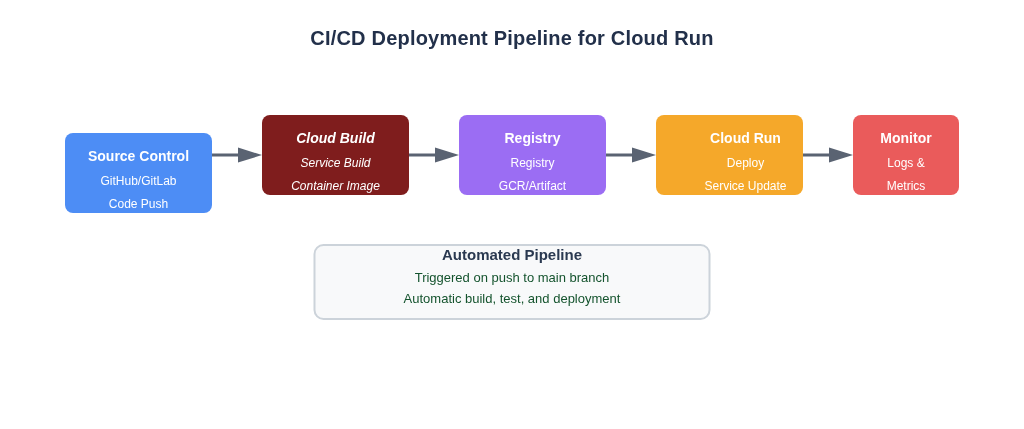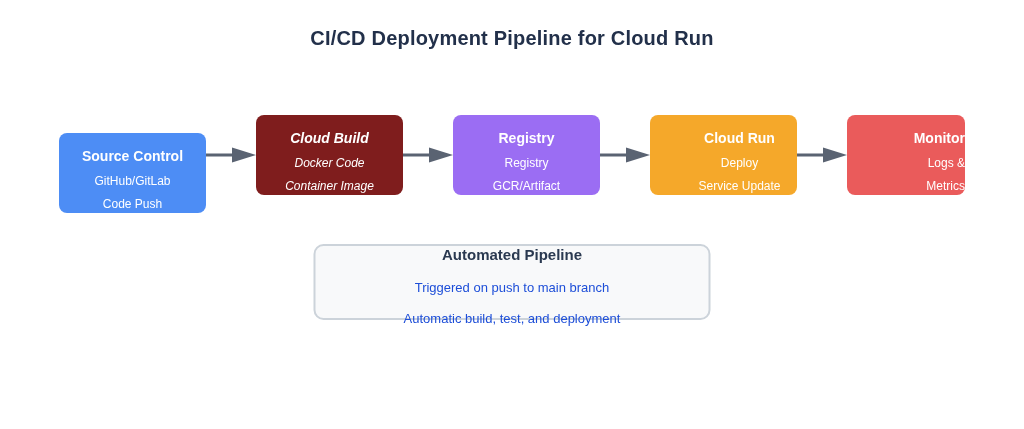--- a/index.html
+++ b/index.html
@@ -40,21 +40,21 @@
   .stage {
     height: 80px;
     border-radius: 8px;
     color: #ffffff;
     text-align: center;
     box-sizing: border-box;
     padding-top: 15px;
     flex: 0 0 auto;
   }
   .stage.wide   { width: 147px; }
-  .stage.narrow { width: 118px; text-align: right; }
+  .stage.narrow { width: 106px; }
   .stage-title {
     font-size: 14px;
     font-weight: bold;
     line-height: 17px;
   }
   .stage-line {
     font-size: 12px;
     line-height: 14px;
     margin-top: 9px;
   }
@@ -78,23 +78,23 @@
     text-align: center;
   }
   .info-title {
     font-size: 15px;
     font-weight: bold;
     color: #2a3950;
     line-height: 18px;
   }
   .info-line {
     font-size: 13px;
-    color: #1d4ed8;
+    color: #14532d;
     line-height: 15px;
-    margin-top: 16px;
+    margin-top: 6px;
   }
 </style>
 </head>
 <body>
 
 <div class="canvas">
 
   <div class="page-title">CI/CD Deployment Pipeline for Cloud Run</div>
 
   <div class="pipeline-row">
@@ -105,21 +105,21 @@
       <div class="stage-line">Code Push</div>
     </div>
 
     <svg class="flow-arrow" viewBox="0 0 50 16" style="color: rgb(90, 99, 114);">
       <line x1="0" y1="8" x2="28" y2="8" stroke="currentColor" stroke-width="3"></line>
       <polygon points="26,0.5 50,8 26,15.5" fill="currentColor"></polygon>
     </svg>
 
     <div class="stage wide" style="background-color: #7f1d1d; font-style: italic;">
       <div class="stage-title">Cloud Build</div>
-      <div class="stage-line">Docker Code</div>
+      <div class="stage-line">Service Build</div>
       <div class="stage-line">Container Image</div>
     </div>
 
     <svg class="flow-arrow" viewBox="0 0 50 16" style="color: rgb(90, 99, 114);">
       <line x1="0" y1="8" x2="28" y2="8" stroke="currentColor" stroke-width="3"></line>
       <polygon points="26,0.5 50,8 26,15.5" fill="currentColor"></polygon>
     </svg>
 
     <div class="stage wide" style="background-color: rgb(155, 109, 243);">
       <div class="stage-title">Registry</div>

